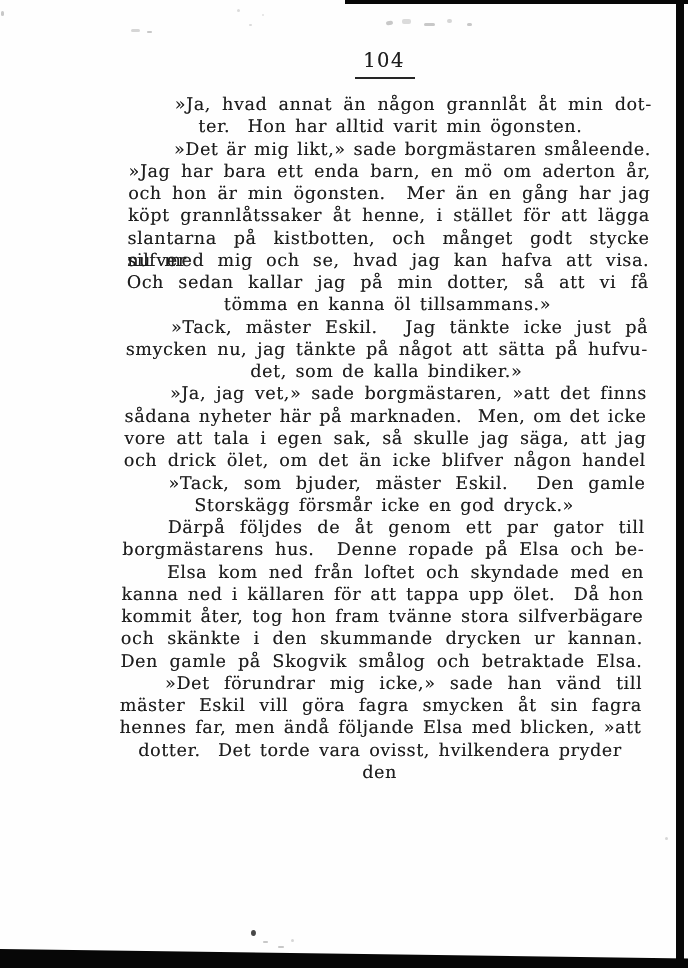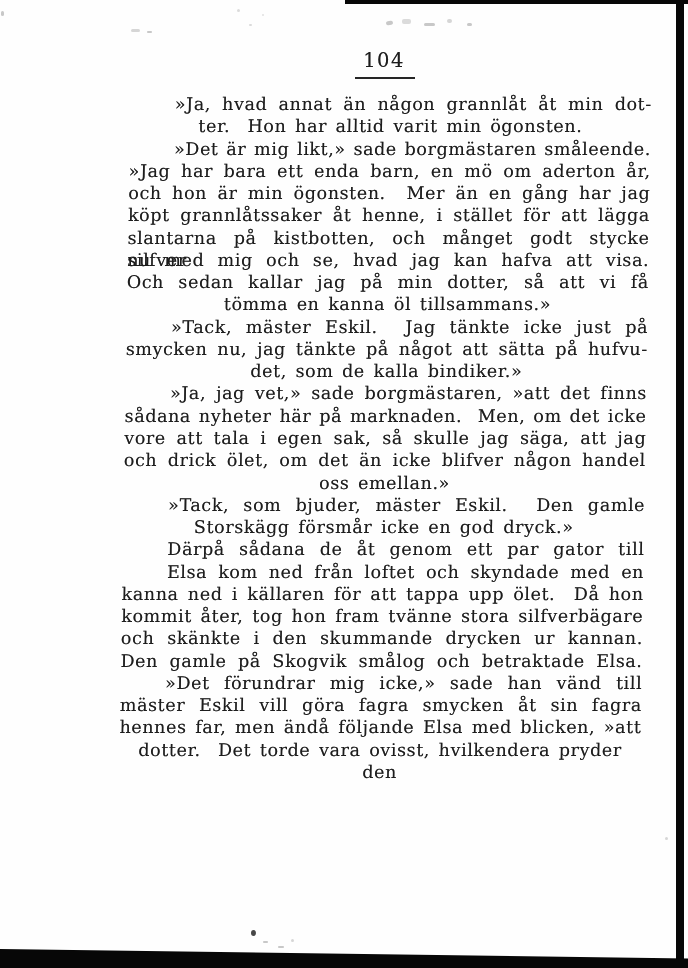--- a/index.html
+++ b/index.html
@@ -92,24 +92,24 @@
       <div class="line just">nu med mig och se, hvad jag kan hafva att visa.</div>
       <div class="line just">Och sedan kallar jag på min dotter, så att vi få</div>
       <div class="line short">tömma en kanna öl tillsammans.»</div>
       <div class="line indent just">»Tack, mäster Eskil.  Jag tänkte icke just på</div>
       <div class="line just">smycken nu, jag tänkte på något att sätta på hufvu-</div>
       <div class="line short">det, som de kalla bindiker.»</div>
       <div class="line indent just">»Ja, jag vet,» sade borgmästaren, »att det finns</div>
       <div class="line just">sådana nyheter här på marknaden.  Men, om det icke</div>
       <div class="line just">vore att tala i egen sak, så skulle jag säga, att jag</div>
       <div class="line just">och drick ölet, om det än icke blifver någon handel</div>
-      <div class="line short">oss emellan.»</div>
       <div class="line indent just">»Tack, som bjuder, mäster Eskil.  Den gamle</div>
       <div class="line short">Storskägg försmår icke en god dryck.»</div>
-      <div class="line indent just">Därpå sådana de åt genom ett par gator till</div>
+      <div class="line indent just">Därpå följdes de åt genom ett par gator till</div>
+      <div class="line just">borgmästarens hus.  Denne ropade på Elsa och be-</div>
       <div class="line indent just">Elsa kom ned från loftet och skyndade med en</div>
       <div class="line just">kanna ned i källaren för att tappa upp ölet.  Då hon</div>
       <div class="line just">kommit åter, tog hon fram tvänne stora silfverbägare</div>
       <div class="line just">och skänkte i den skummande drycken ur kannan.</div>
       <div class="line just">Den gamle på Skogvik smålog och betraktade Elsa.</div>
       <div class="line indent just">»Det förundrar mig icke,» sade han vänd till</div>
       <div class="line just">mäster Eskil vill göra fagra smycken åt sin fagra</div>
       <div class="line just">hennes far, men ändå följande Elsa med blicken, »att</div>
       <div class="line short">dotter.  Det torde vara ovisst, hvilkendera pryder den</div>
     </div>

